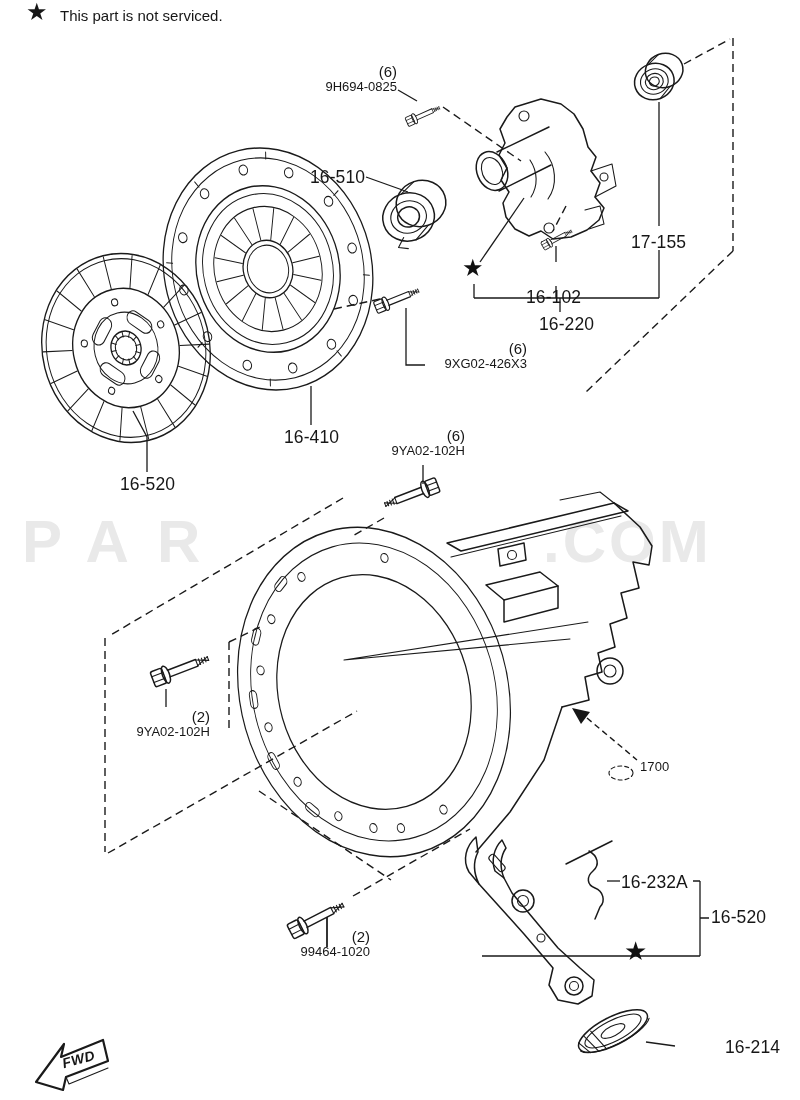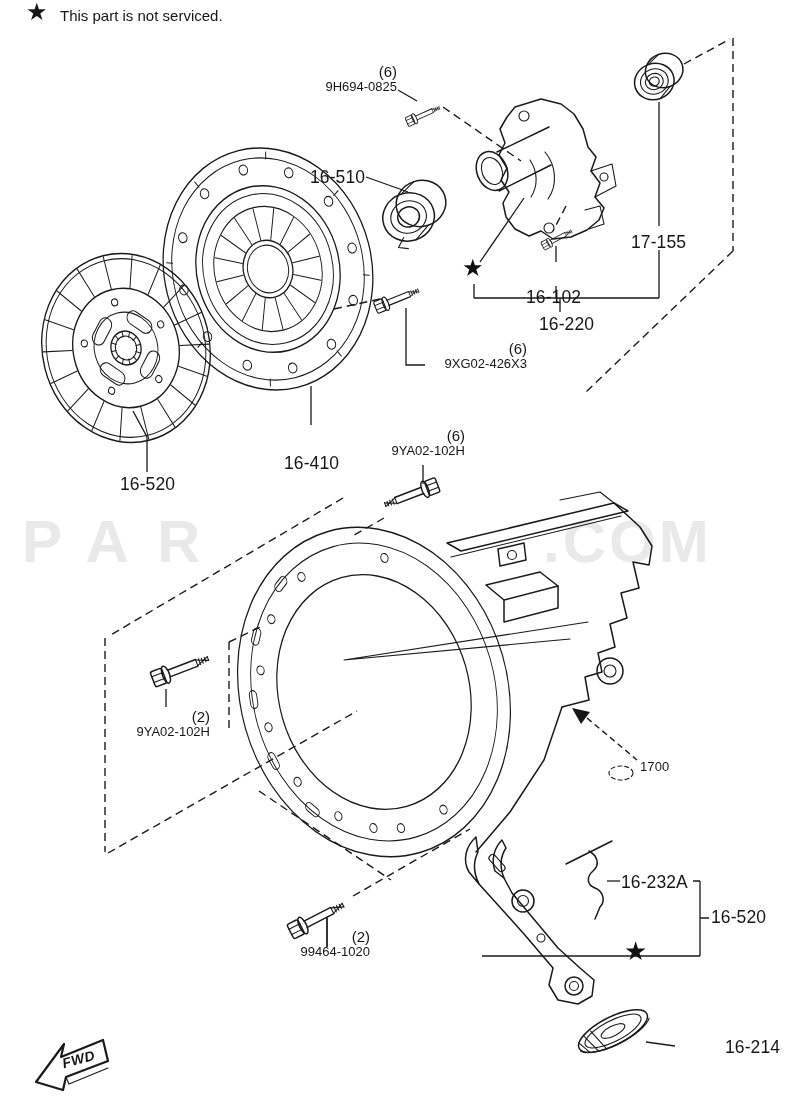--- a/index.html
+++ b/index.html
@@ -338,21 +338,21 @@
 
   <div class="star" style="left:462px;top:256px;">★</div>
   <div class="lbl" style="left:526px;top:264px;margin-top:23px;">16-102</div>
   <div class="lbl" style="left:539px;top:314px;">16-220</div>
 
   <div class="qty-block" style="left:407px;top:341px;width:120px;">
     <span class="qty">(6)</span>
     <span class="part">9XG02-426X3</span>
   </div>
 
-  <div class="lbl" style="left:284px;top:427px;margin-top:26px;">16-410</div>
+  <div class="lbl" style="left:284px;top:427px;">16-410</div>
   <div class="lbl" style="left:120px;top:474px;">16-520</div>
 
   <div class="qty-block" style="left:345px;top:428px;width:120px;">
     <span class="qty">(6)</span>
     <span class="part">9YA02-102H</span>
   </div>
 
   <div class="qty-block" style="left:90px;top:709px;width:120px;">
     <span class="qty">(2)</span>
     <span class="part">9YA02-102H</span>

